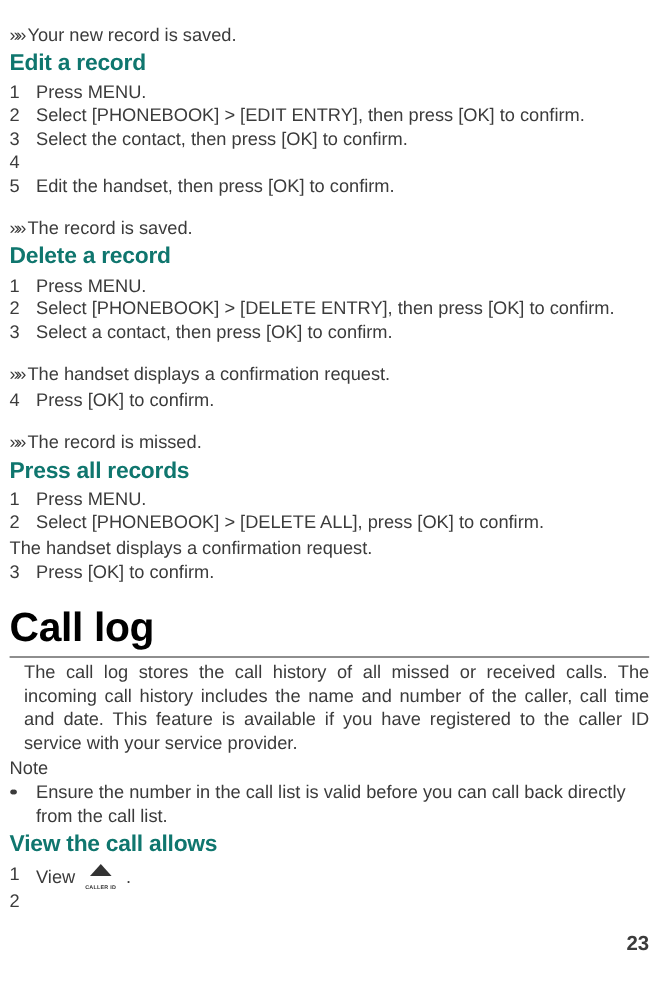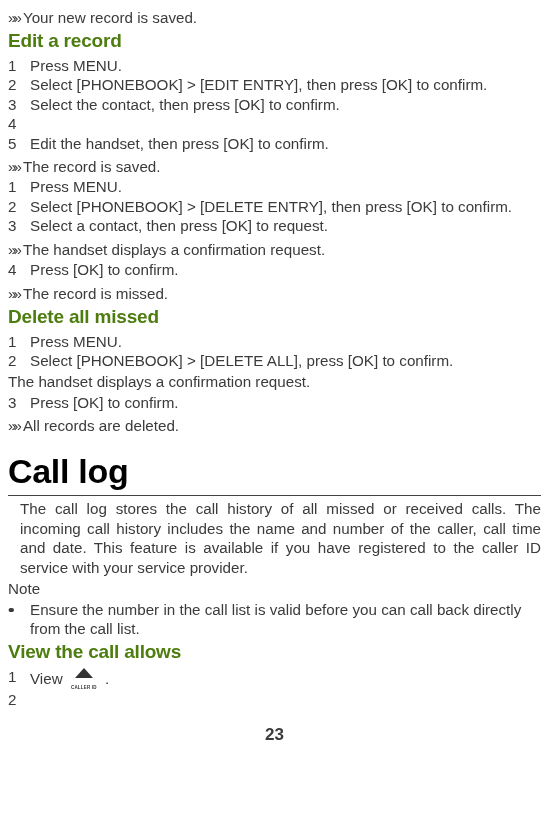--- a/index.html
+++ b/index.html
@@ -11,30 +11,30 @@
     color: #3b3b3b;
     font-size: 15.2px;
     line-height: 1.28;
     font-weight: 400;
   }
   .page {
     padding: 4px 8px 10px 8px;
     box-sizing: border-box;
   }
   .result {
-    margin: 4px 0 1px 0;
+    margin: 16px 0 1px 0;
   }
   .result .chev {
     letter-spacing: -3px;
     padding-right: 4px;
   }
   .h3 {
     font-size: 19px;
     font-weight: 700;
-    color: #4d7c0f;
+    color: #0f766e;
     margin: 2px 0 2px 0;
     letter-spacing: -0.2px;
   }
   .steps {
     margin: 0 0 2px 0;
   }
   .step {
     display: flex;
     margin: 0;
   }
@@ -80,21 +80,21 @@
   .caller-label {
     font-size: 4.5px;
     font-weight: 700;
     letter-spacing: 0.2px;
     text-align: center;
     line-height: 1;
     margin-top: 1px;
     color: #333;
   }
   .pagenum {
-    text-align: center;
+    text-align: right;
     font-weight: 700;
     font-size: 17px;
     margin-top: 14px;
   }
   .plain {
     margin: 0 0 1px 0;
   }
 </style>
 </head>
 <body>
@@ -119,62 +119,62 @@
   <div class="step">
         <span class="num">4</span>
       </div>
   <div class="step">
         <span class="num">5</span>
         <span>Edit the handset, then press [OK] to confirm.</span>
       </div>
 </div>
 <p class="result"><span class="chev">»»</span><span>The record is saved.</span></p>
 
+<div class="h3">Delete a record</div>
 <div class="steps">
   <div class="step">
         <span class="num">1</span>
         <span>Press MENU.</span>
       </div>
   <div class="step">
         <span class="num">2</span>
         <span>Select [PHONEBOOK] &gt; [DELETE ENTRY], then press [OK] to confirm.</span>
       </div>
   <div class="step">
         <span class="num">3</span>
-        <span>Select a contact, then press [OK] to request.</span>
+        <span>Select a contact, then press [OK] to confirm.</span>
       </div>
 </div>
 <p class="result"><span class="chev">»»</span><span>The handset displays a confirmation request.</span></p>
 <div class="steps">
   <div class="step">
         <span class="num">4</span>
         <span>Press [OK] to confirm.</span>
       </div>
 </div>
 <p class="result"><span class="chev">»»</span><span>The record is missed.</span></p>
 
-<div class="h3">Delete all missed</div>
+<div class="h3">Press all records</div>
 <div class="steps">
   <div class="step">
         <span class="num">1</span>
         <span>Press MENU.</span>
       </div>
   <div class="step">
         <span class="num">2</span>
         <span>Select [PHONEBOOK] &gt; [DELETE ALL], press [OK] to confirm.</span>
       </div>
 </div>
 <p class="plain">The handset displays a confirmation request.</p>
 <div class="steps">
   <div class="step">
         <span class="num">3</span>
         <span>Press [OK] to confirm.</span>
       </div>
 </div>
-<p class="result"><span class="chev">»»</span><span>All records are deleted.</span></p>
 
 <div class="h2">Call log</div>
 <hr class="rule">
 <p class="para">The call log stores the call history of all missed or received calls. The incoming call history includes the name and number of the caller, call time and date. This feature is available if you have registered to the caller ID service with your service provider.</p>
 <p class="plain">Note</p>
 <div class="note-list">
   <div class="note-item">
     <span class="bullet">••</span>
     <span>Ensure the number in the call list is valid before you can call back directly from the call list.</span>
   </div>

